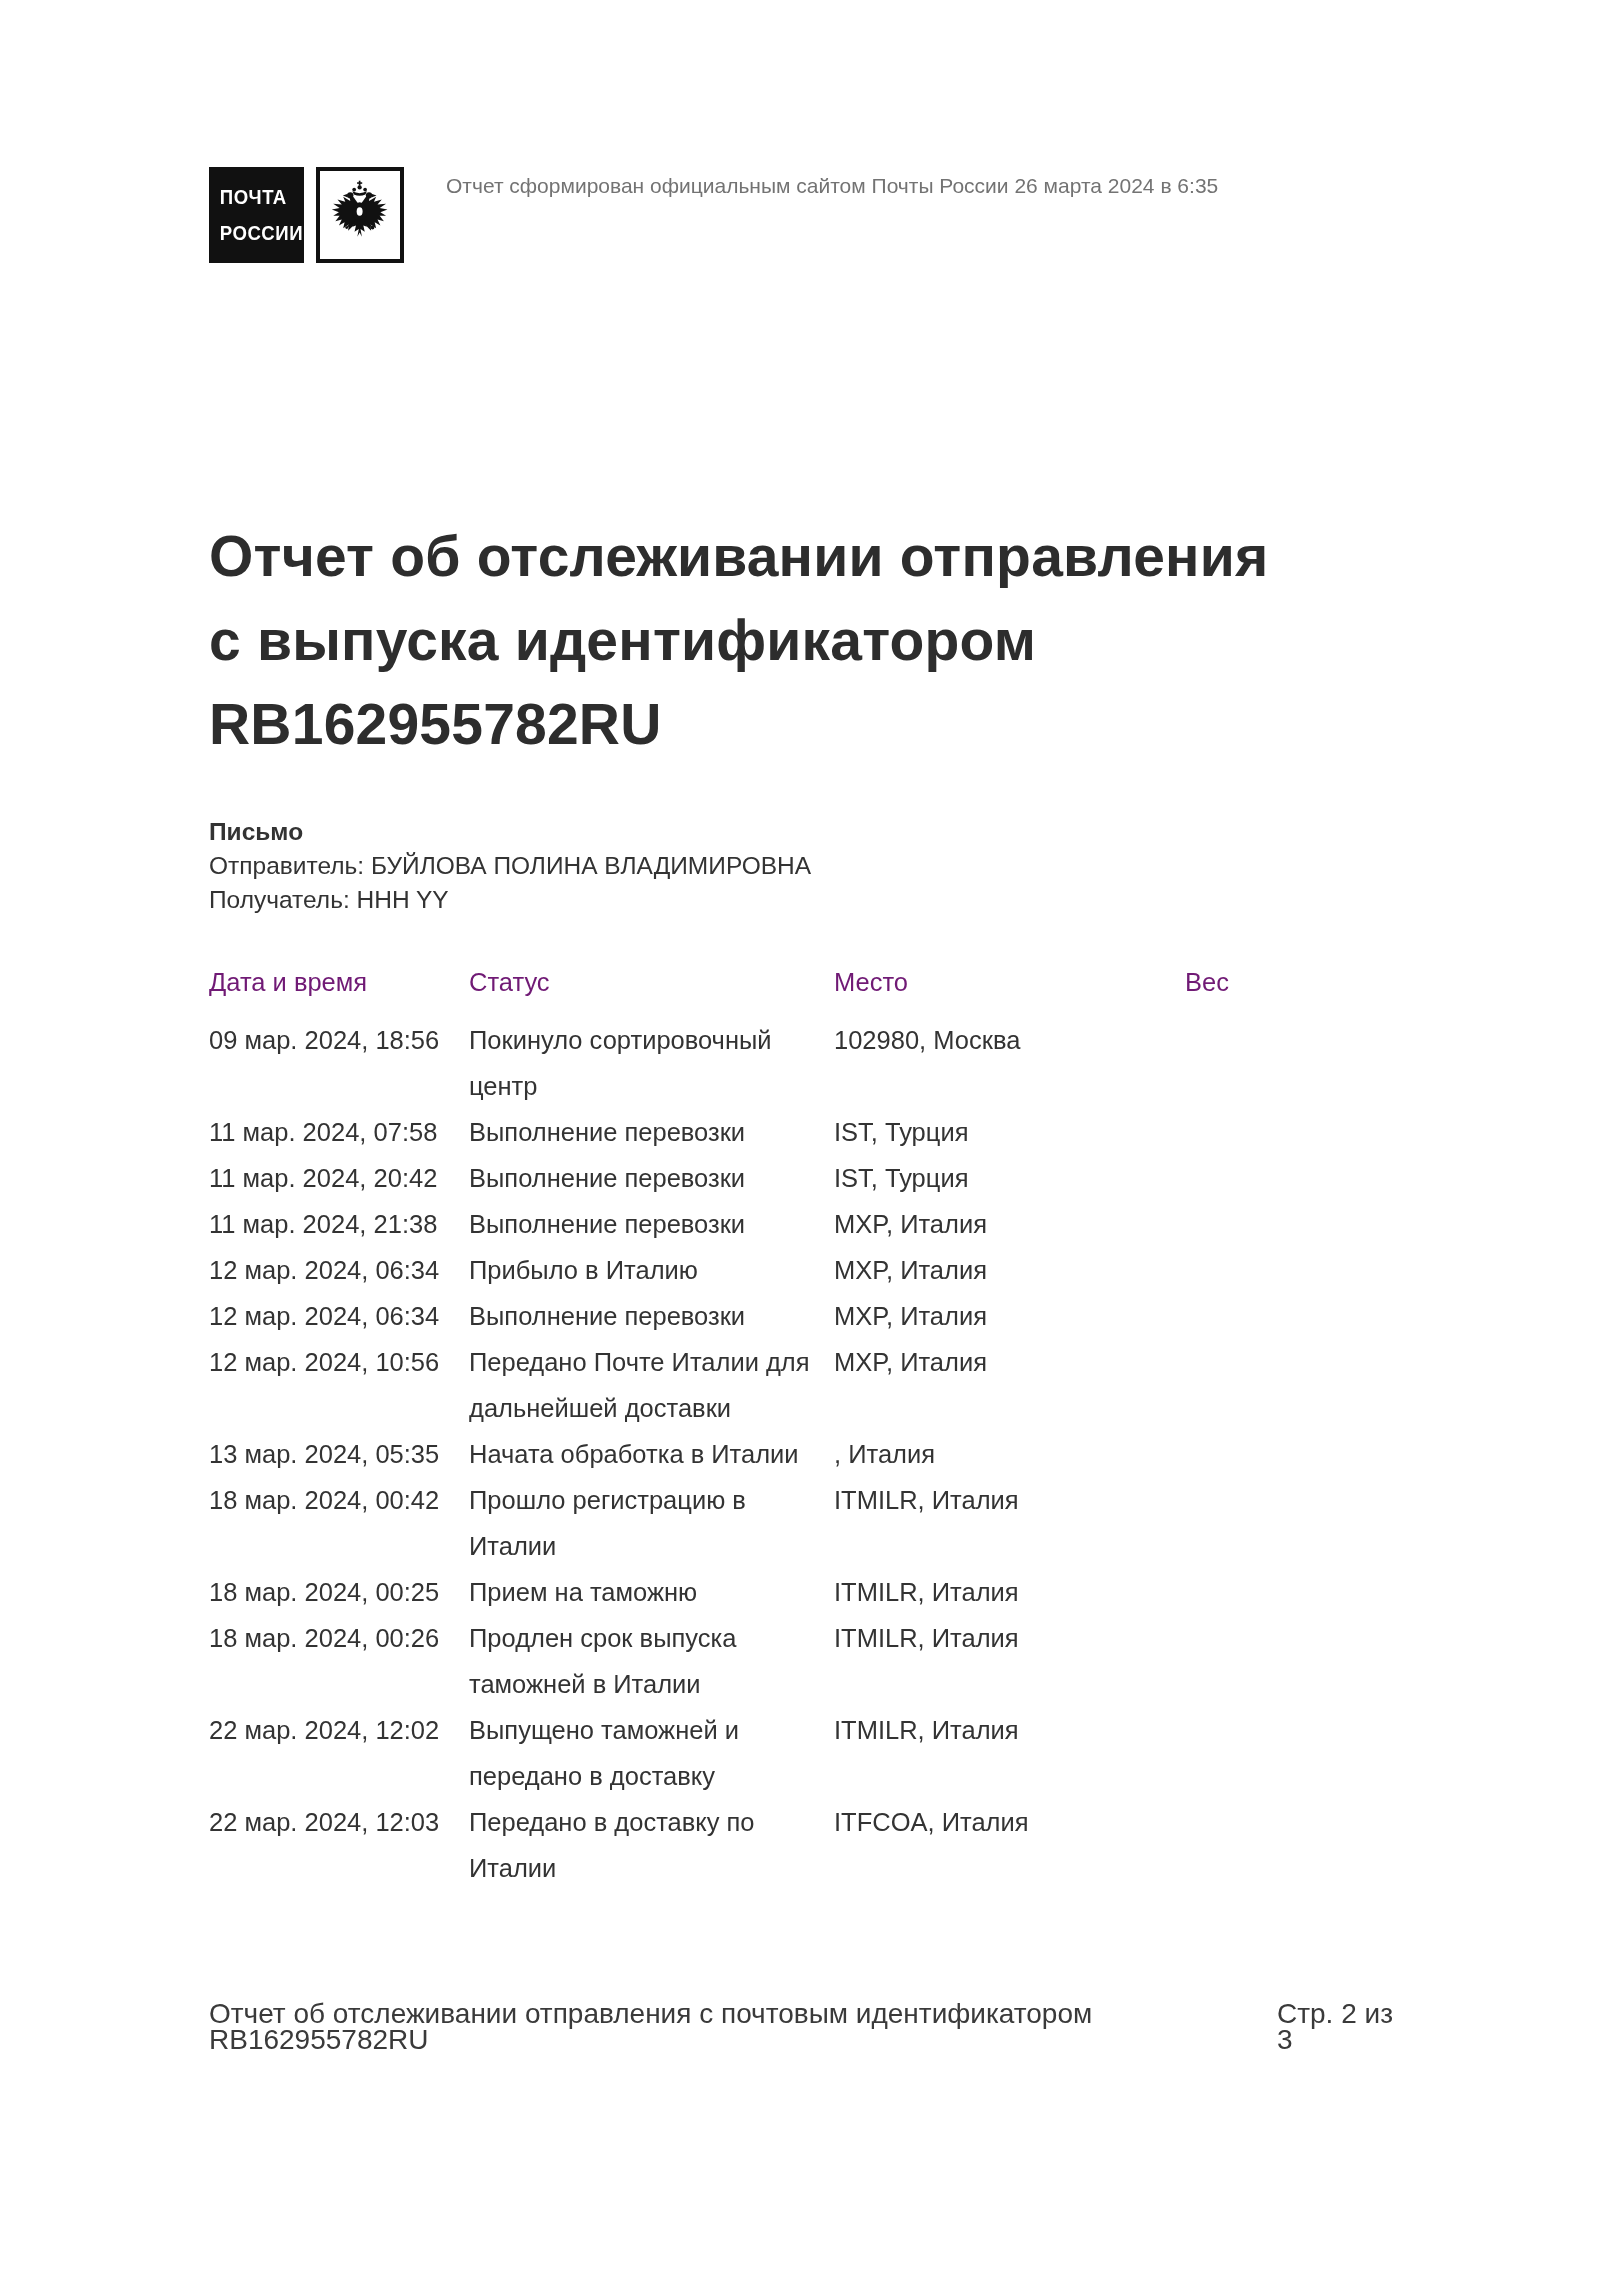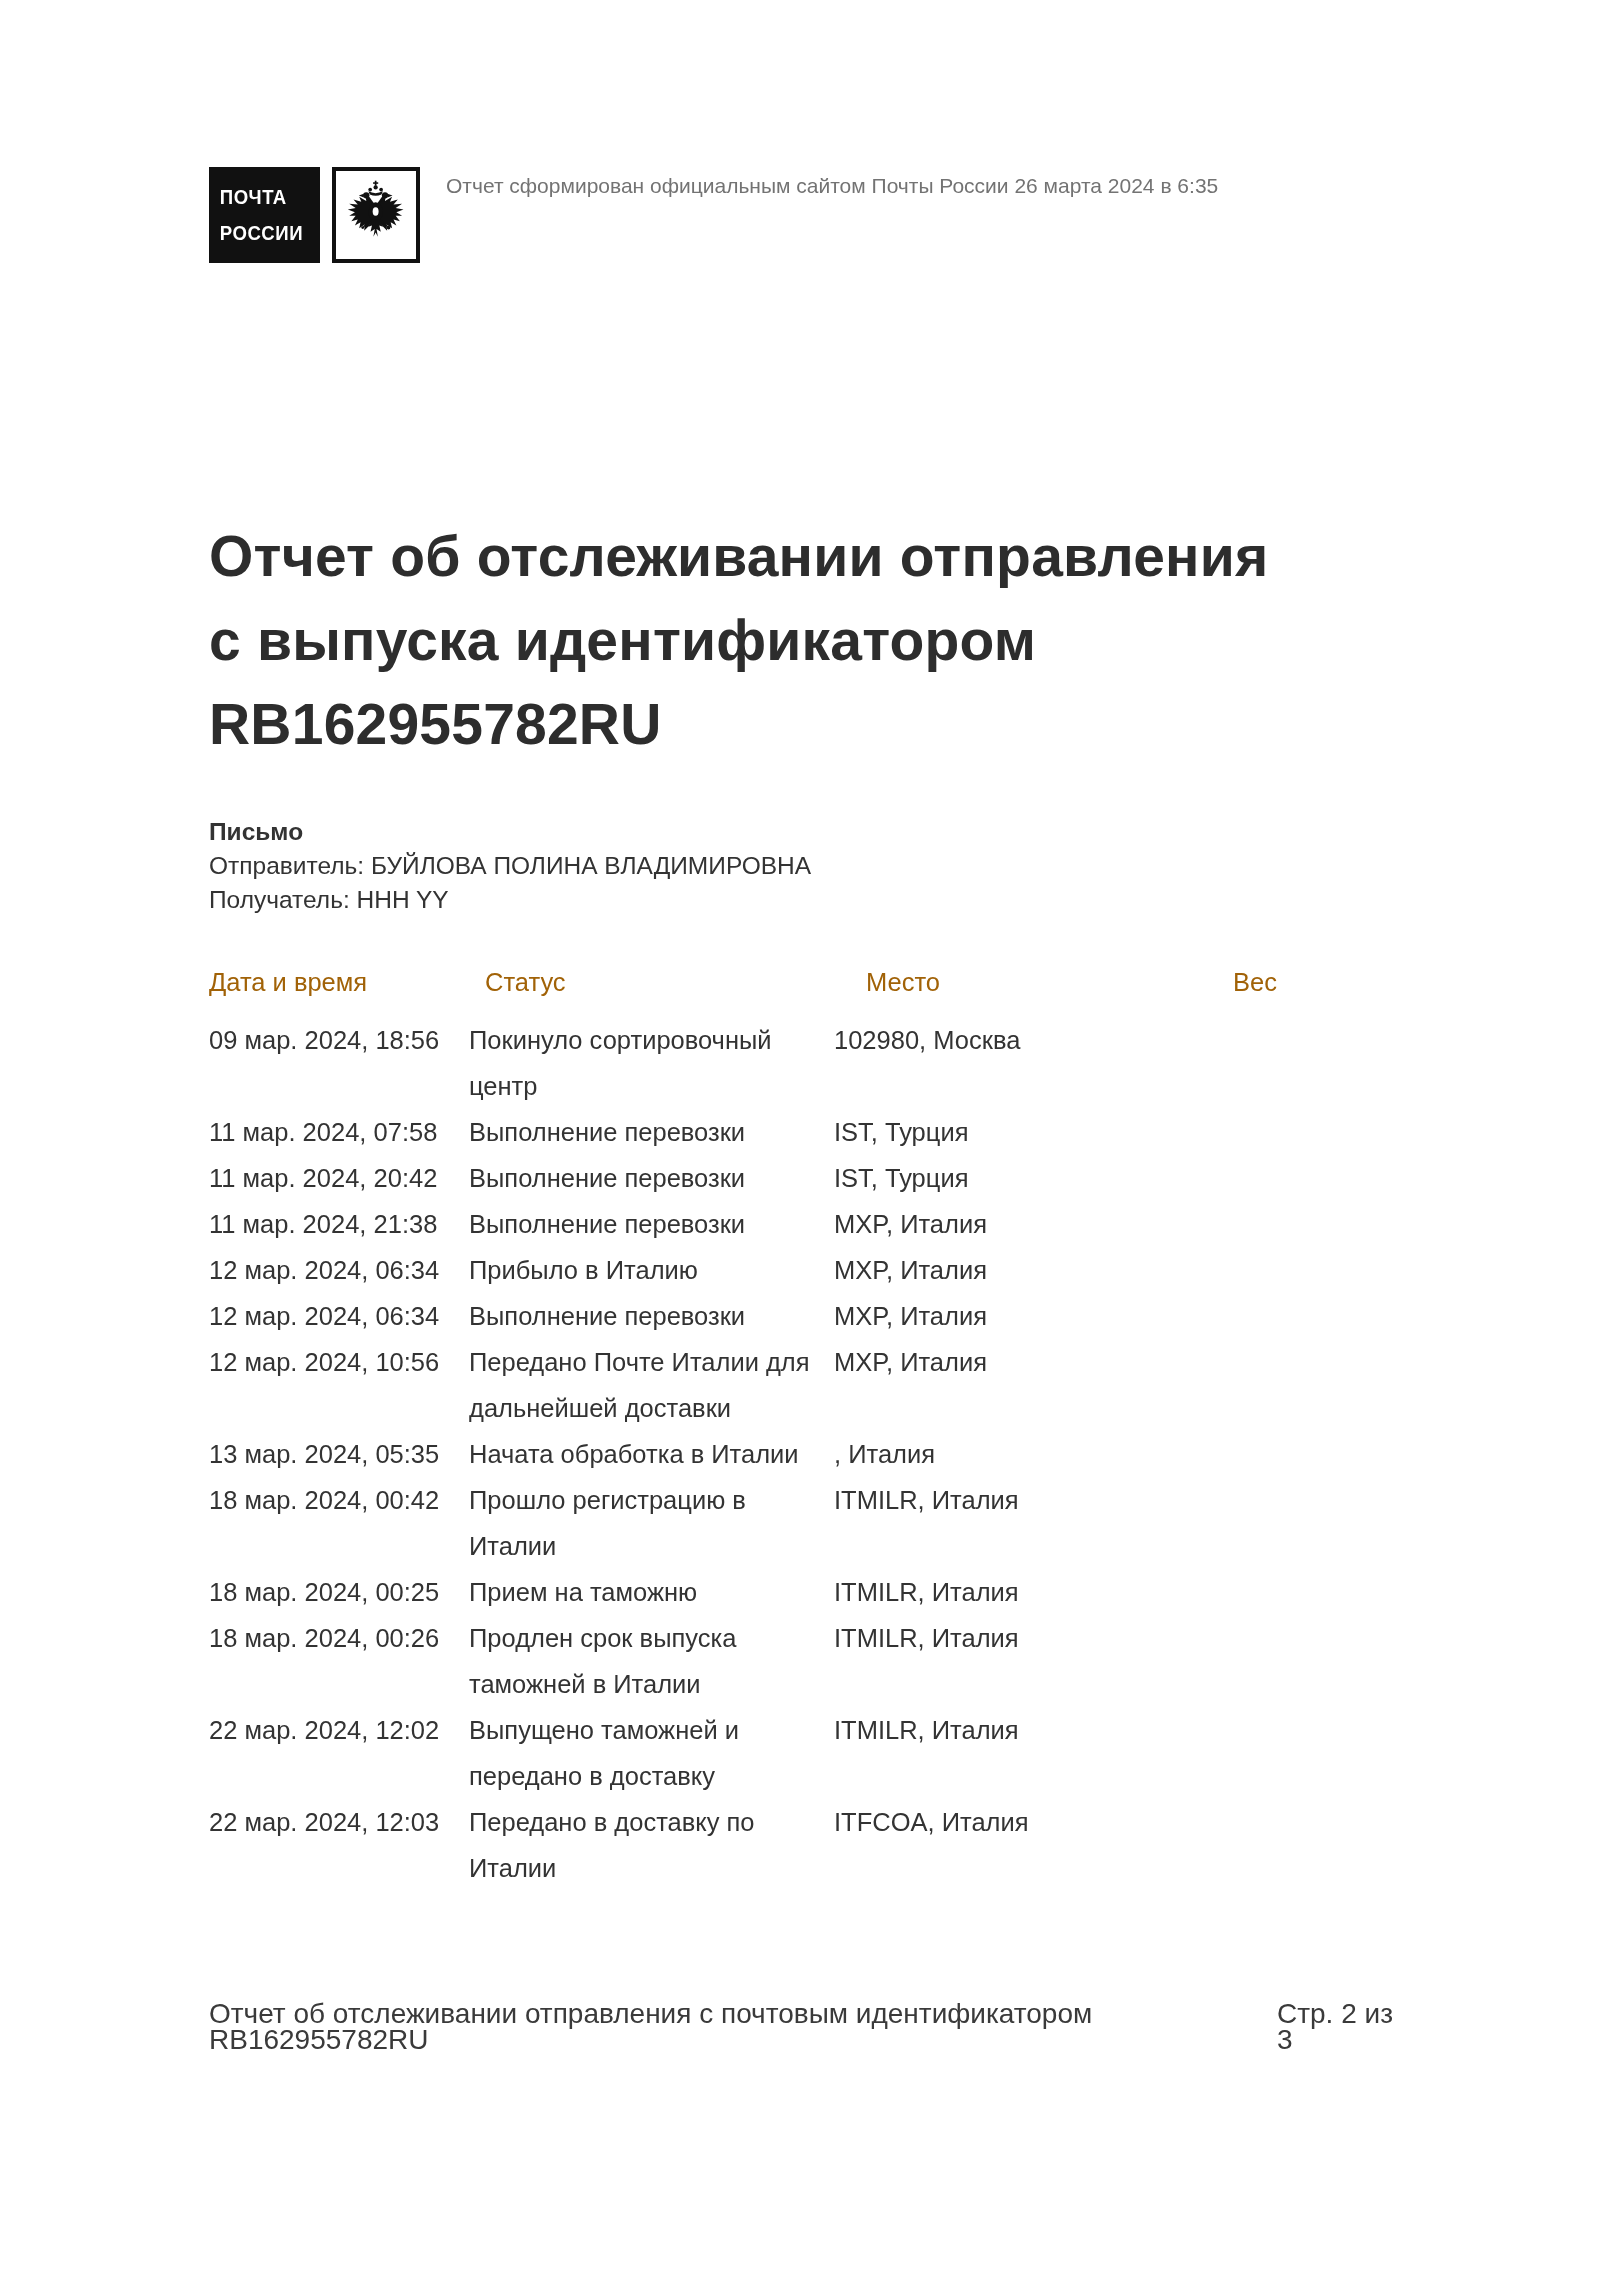--- a/index.html
+++ b/index.html
@@ -5,21 +5,21 @@
   * { margin:0; padding:0; box-sizing:border-box; }
   html,body { background:#ffffff; }
   .page {
     position:relative; width:1620px; height:2293px; background:#ffffff;
     font-family:"Liberation Sans", sans-serif; color:#333333; overflow:hidden;
   }
 
   
   .logo { position:absolute; left:209px; top:167px; display:flex; gap:11.8px; }
   .logo-text-box {
-    width:111px; height:96px; background:#111111; color:#ffffff;
+    width:95px; height:96px; background:#111111; color:#ffffff;
     display:flex; flex-direction:column; justify-content:center; padding-left:10.8px; gap:14px;
   }
   .logo-text-box span {
     display:block; font-weight:bold; font-size:18.6px; letter-spacing:0.5px;
     transform:scaleY(1.12); transform-origin:left center; line-height:21.6px;
   }
   .logo-emblem-box {
     width:88px; height:96px; background:#ffffff; border:4.9px solid #111111;
     display:flex; align-items:center; justify-content:center;
   }
@@ -30,21 +30,21 @@
   .title { position:absolute; left:209px; top:514px; font-size:57px; line-height:84px; font-weight:700; color:#2d2d2d; letter-spacing:0.2px; }
 
   
   .info { position:absolute; left:209px; top:815px; font-size:24.5px; line-height:34px; color:#333333; }
   .info .bold { font-weight:bold; }
 
   
   .track-table { position:absolute; left:209px; top:959px; right:209px; font-size:25.5px; color:#333333; }
   .tr { display:grid; grid-template-columns:260px 365px 351px 1fr; }
   .td, .th { line-height:46px; padding-right:11.8px; }
-  .thead { color:#a16207; margin-bottom:11.8px;gap:16px; }
+  .thead { color:#701a75; margin-bottom:11.8px; }
 
   
   .footer {
     position:absolute; left:209px; right:209px; top:2001px;
     display:flex; justify-content:space-between; font-size:28px; line-height:25.5px; color:#3a3a3a;
   }
 </style>
 </head>
 <body>
 

